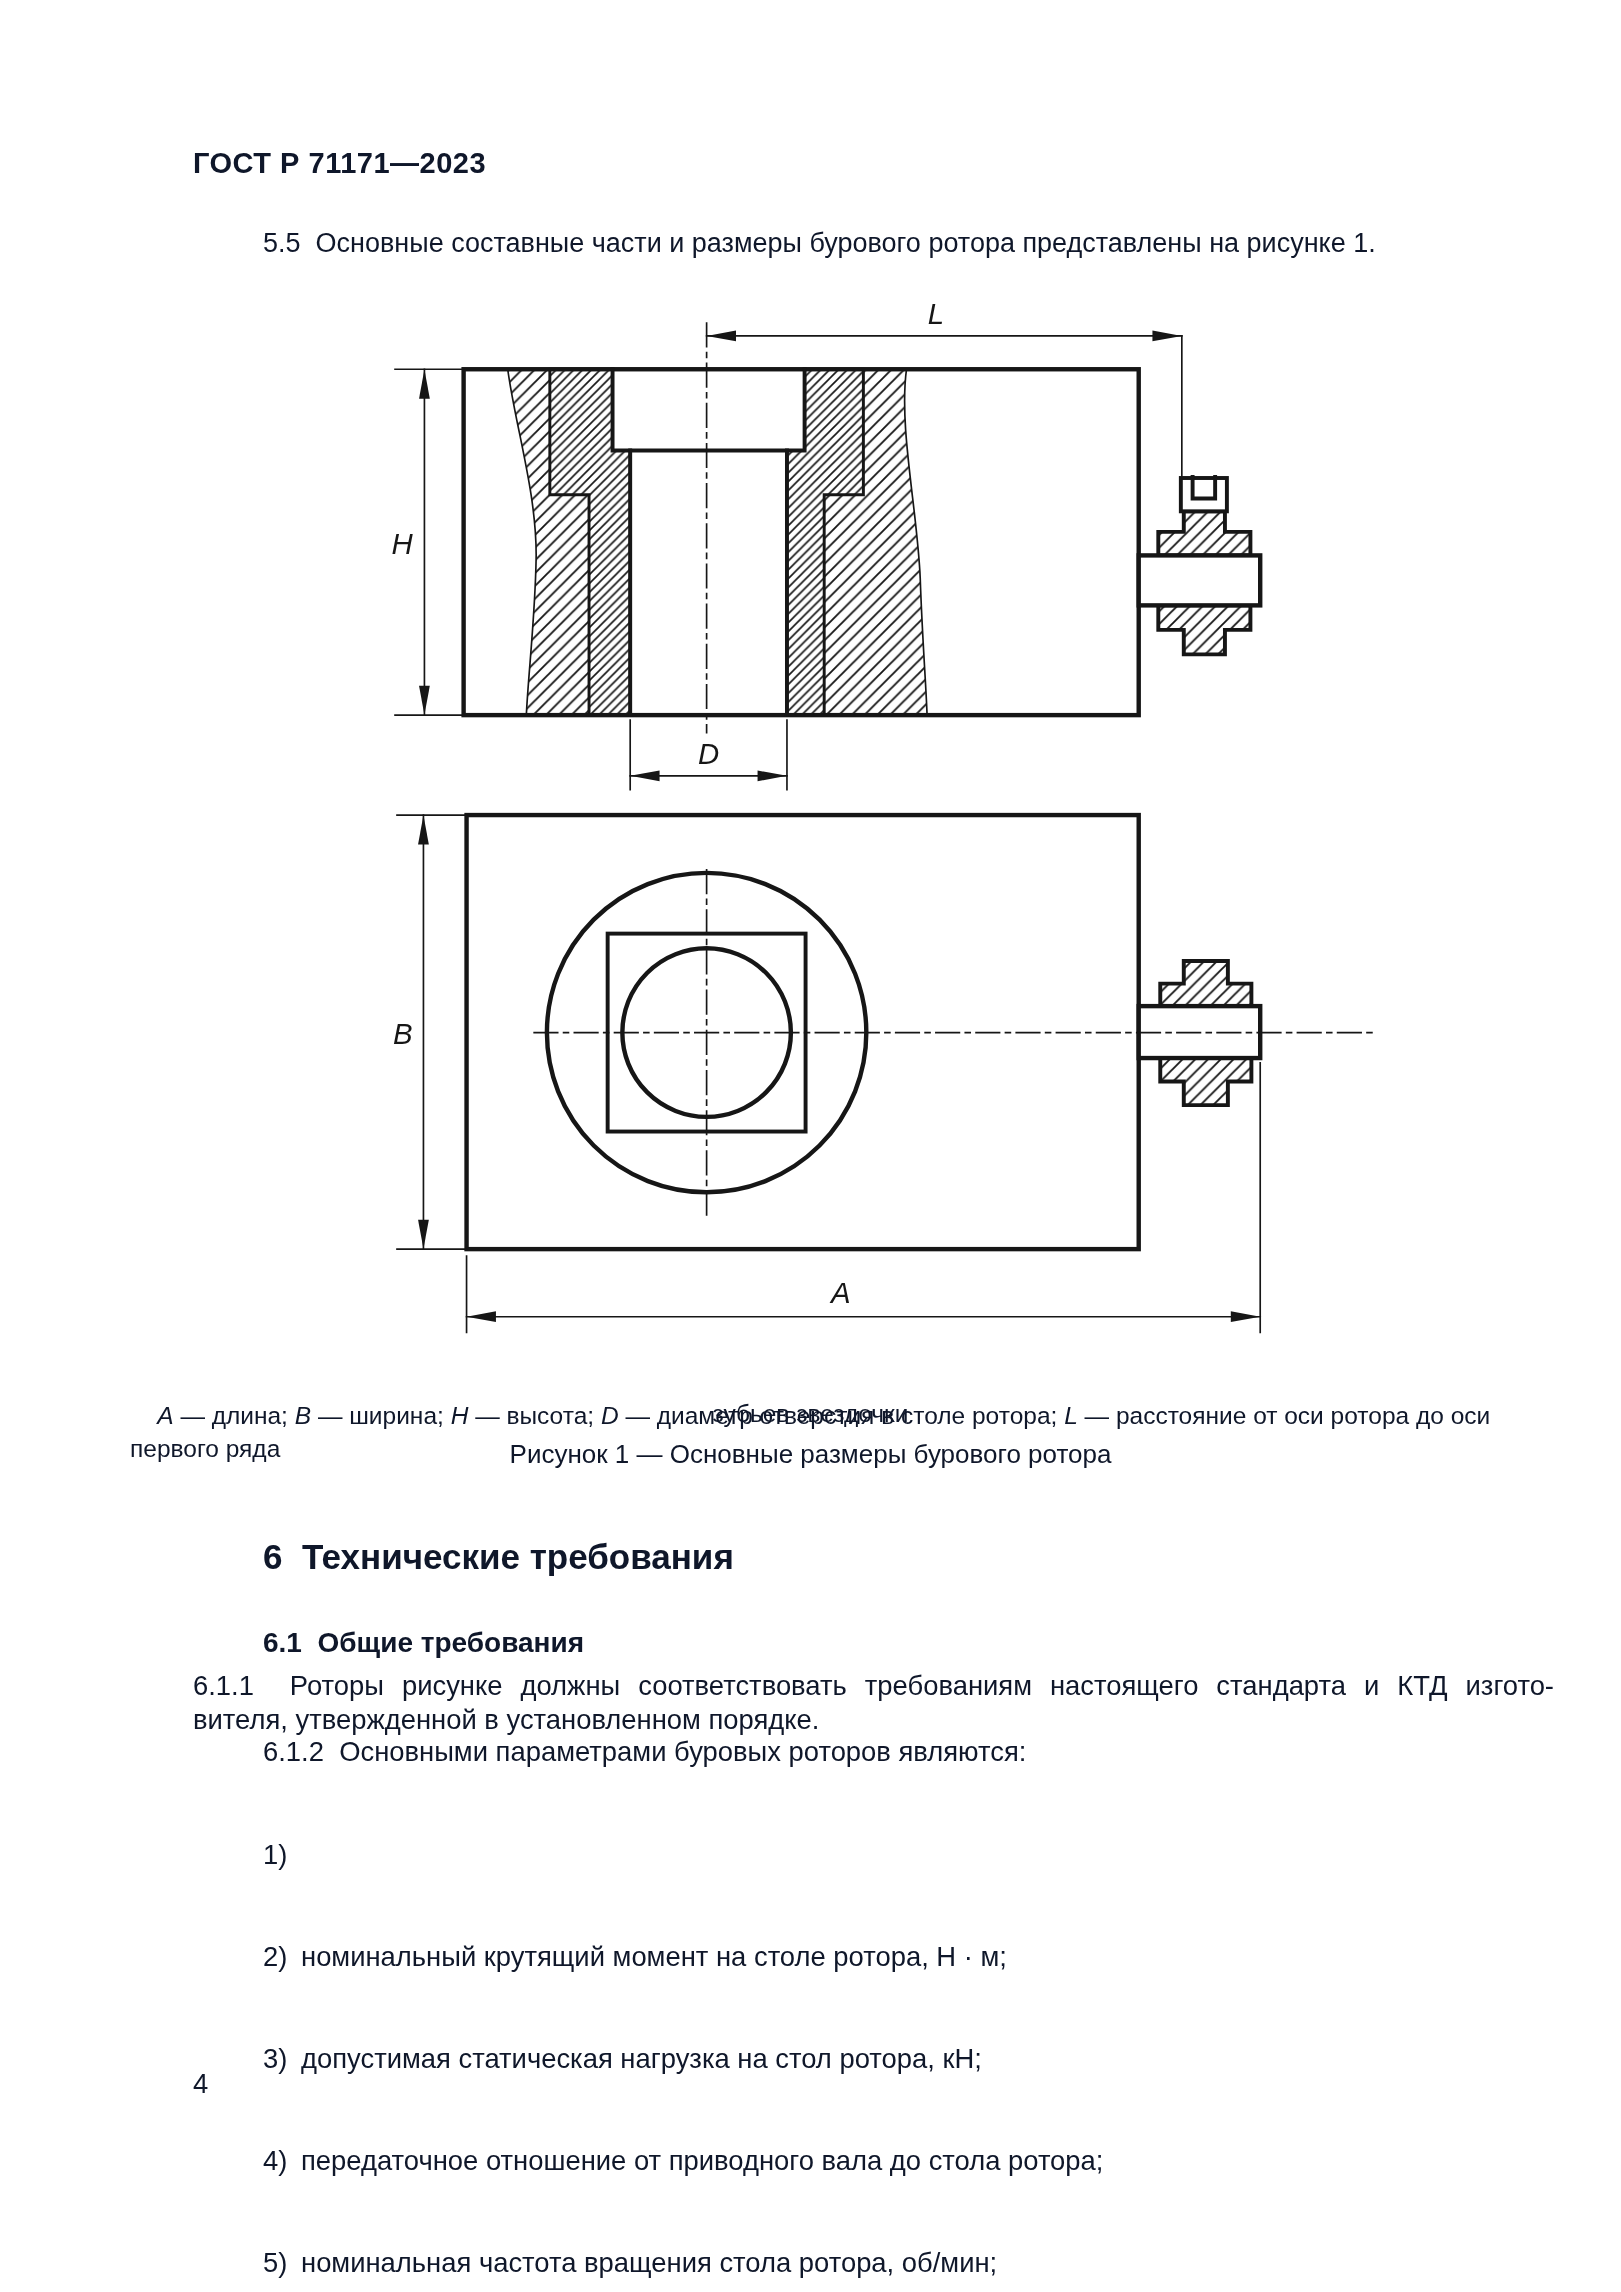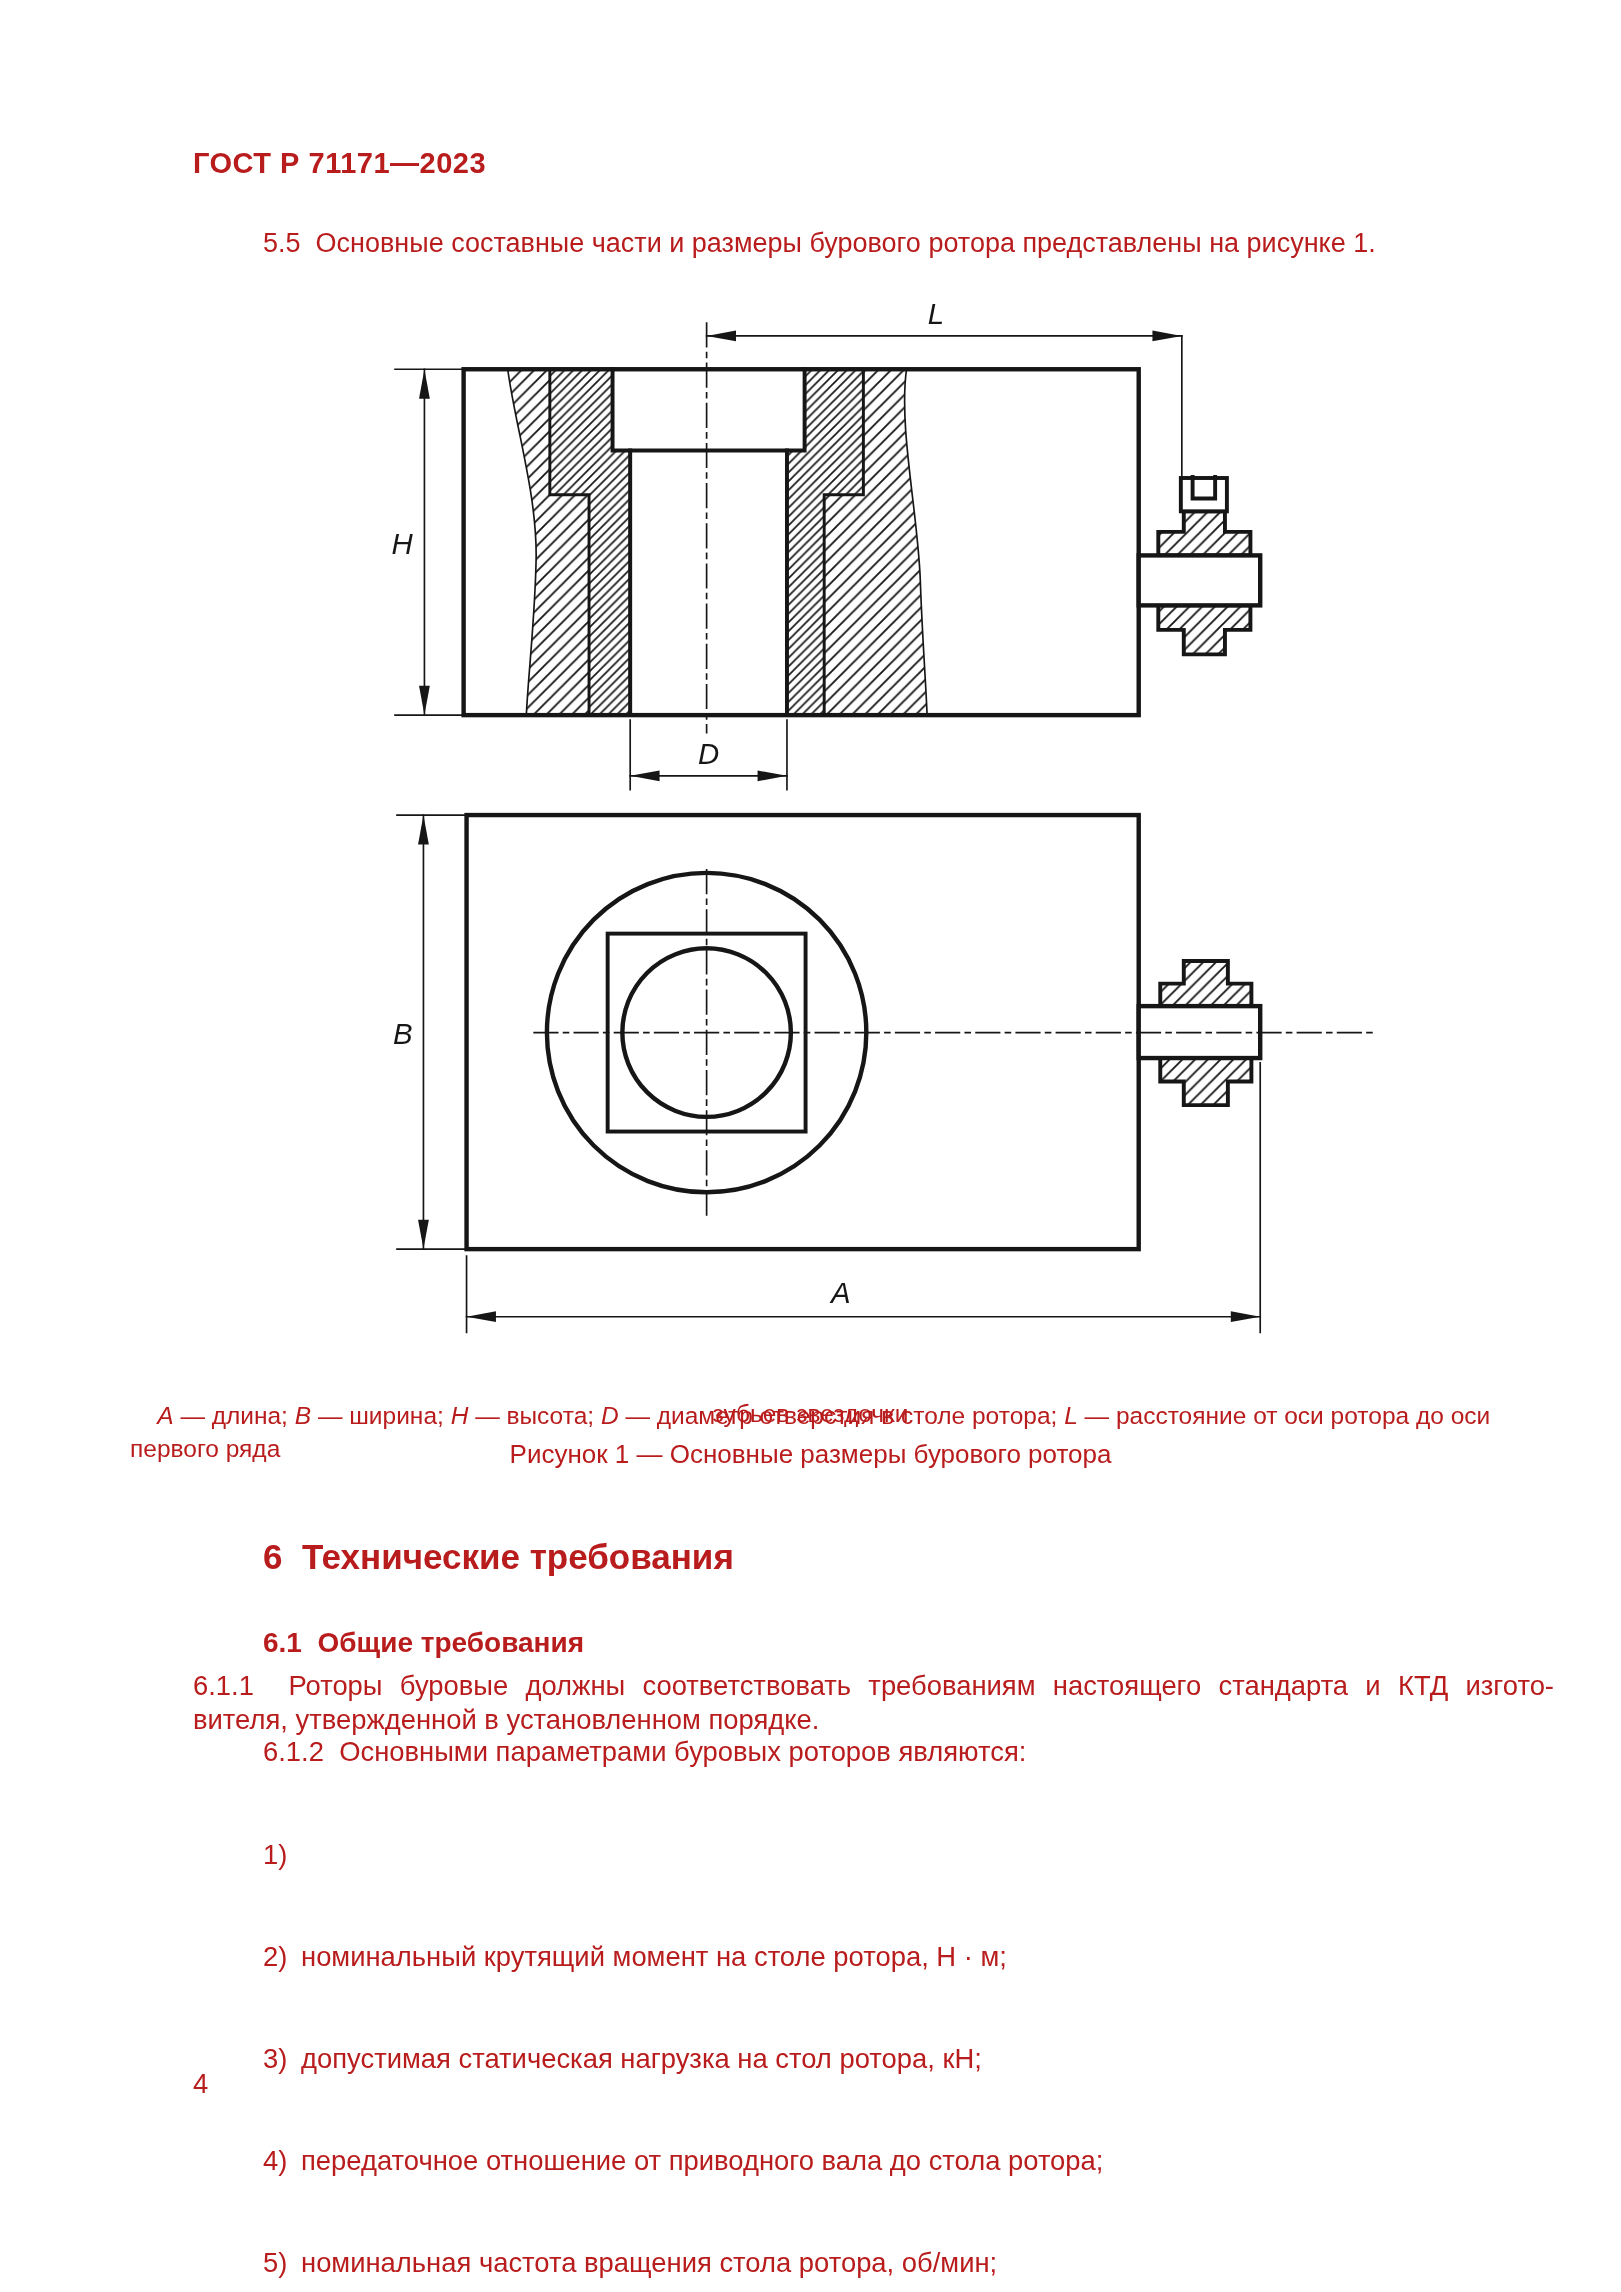--- a/index.html
+++ b/index.html
@@ -1,21 +1,21 @@
 <!DOCTYPE html>
 <html><head>
 <meta charset="utf-8">
 <style>
   html,body{margin:0;padding:0;background:#888;}
   .page{
     position:relative;
     width:1621px;height:2293px;
     background:#ffffff;
     font-family:"Liberation Sans", sans-serif;
-    color:#b91c1c;
+    color:#0f172a;
     overflow:hidden;
   }
   .t{position:absolute;white-space:pre-wrap;}
   .header{left:193px;top:147px;font-size:29px;font-weight:bold;letter-spacing:0.5px;}
   .para55{left:193px;top:226px;width:1361px;font-size:27px;line-height:34px;text-indent:70px;}
   .legend{left:130px;top:1366px;width:1361px;font-size:24.5px;line-height:33px;text-align:left;}
   .legend2{left:130px;top:1400px;width:1361px;font-size:24.5px;text-align:center;}
   .figcap{left:130px;top:1439px;width:1361px;font-size:26px;text-align:center;}
   .h6{left:263px;top:1537px;font-size:35px;font-weight:bold;}
   .h61{left:263px;top:1627px;font-size:28px;font-weight:bold;}
@@ -136,21 +136,21 @@
   <div class="t legend">
     <span class="it">A</span><span> — длина; </span><span class="it">B</span><span> — ширина; </span><span class="it">H</span><span> — высота; </span><span class="it">D</span><span> — диаметр отверстия в столе ротора; </span><span class="it">L</span><span> — расстояние от оси ротора до оси первого ряда</span>
   </div>
   <div class="t legend2">зубьев звездочки</div>
 
   <div class="t figcap">Рисунок 1 — Основные размеры бурового ротора</div>
 
   <div class="t h6">6  Технические требования</div>
   <div class="t h61">6.1  Общие требования</div>
 
-  <div class="t p611">6.1.1  Роторы буровые должны соответствовать требованиям настоящего стандарта и КТД изгото-</div>
+  <div class="t p611">6.1.1  Роторы рисунке должны соответствовать требованиям настоящего стандарта и КТД изгото-</div>
   <div class="t p611b">вителя, утвержденной в установленном порядке.</div>
   <div class="t p612">6.1.2  Основными параметрами буровых роторов являются:</div>
 
   <div class="t items">
     <div class="item"><span class="inum">1)</span></div>
     <div class="item"><span class="inum">2)</span><span>номинальный крутящий момент на столе ротора, Н · м;</span></div>
     <div class="item"><span class="inum">3)</span><span>допустимая статическая нагрузка на стол ротора, кН;</span></div>
     <div class="item"><span class="inum">4)</span><span>передаточное отношение от приводного вала до стола ротора;</span></div>
     <div class="item"><span class="inum">5)</span><span>номинальная частота вращения стола ротора, об/мин;</span></div>
     

